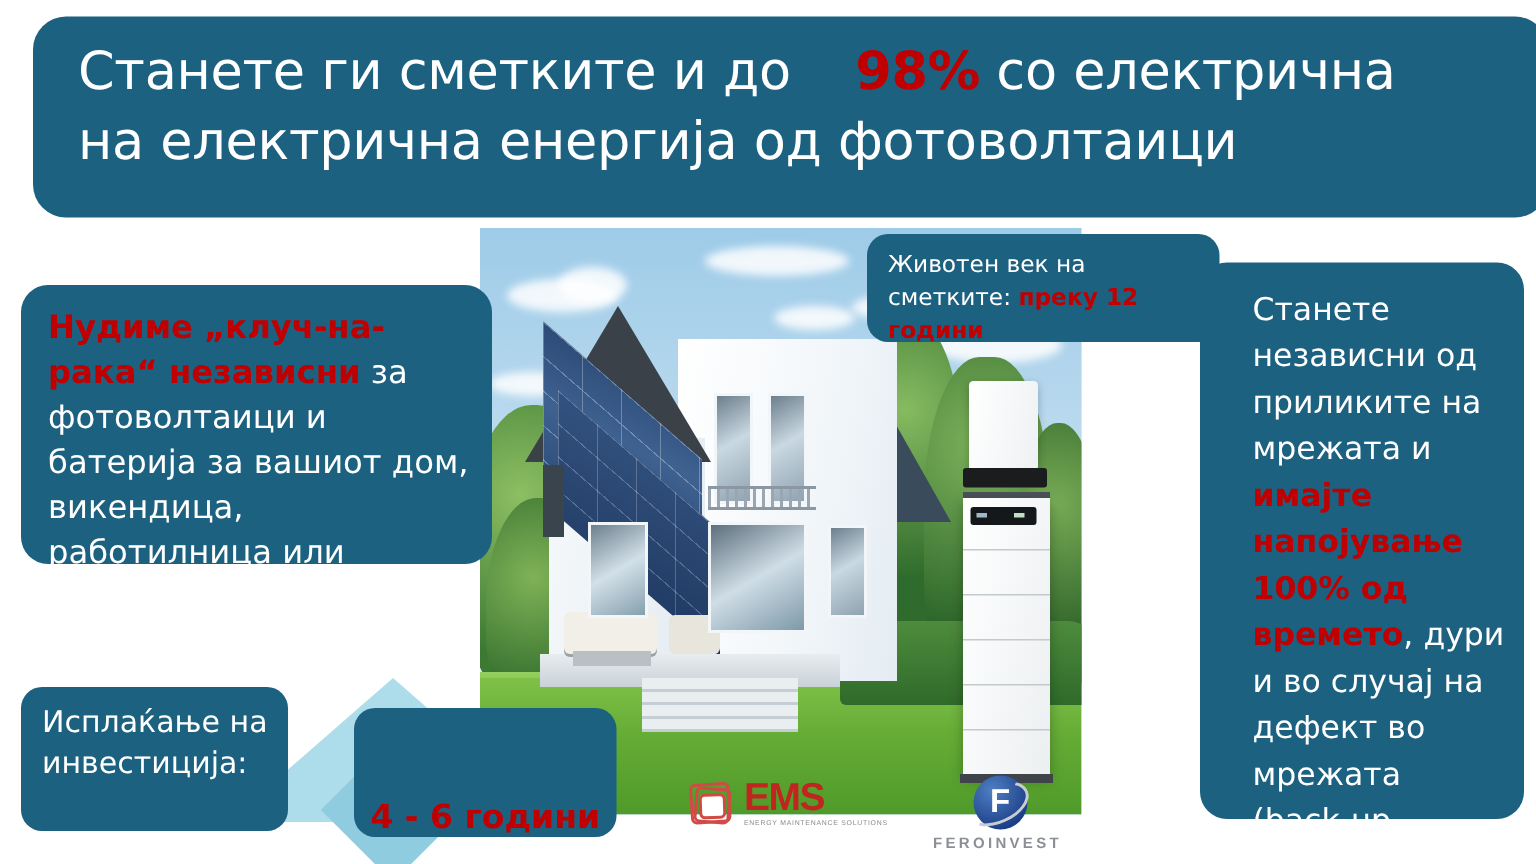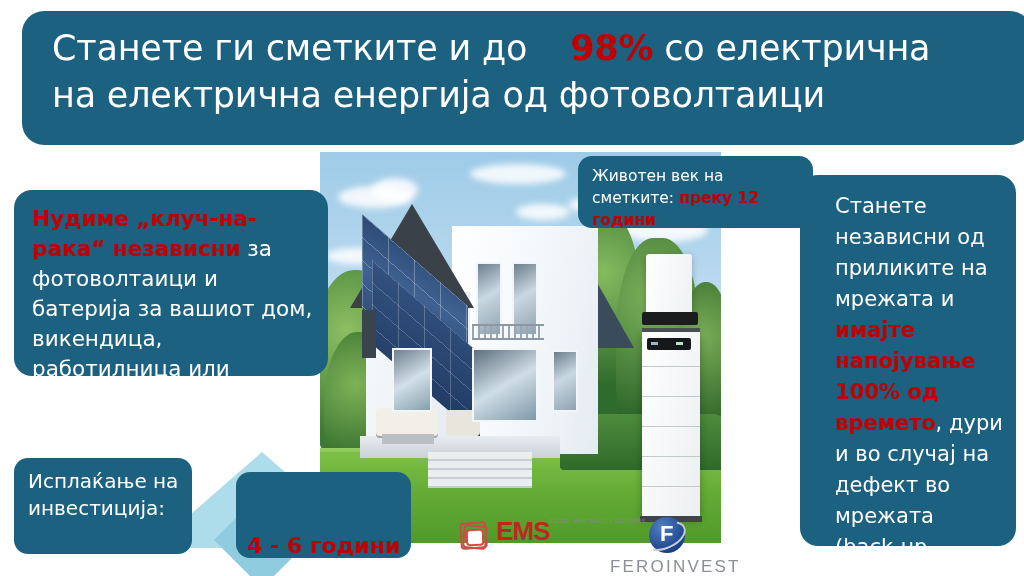--- a/index.html
+++ b/index.html
@@ -149,36 +149,36 @@
   .bold-red { color:var(--red); font-weight:700; }
 
   
   .logos { position:absolute; left:450px; top:512px; width:280px; height:62px; }
   .ems { position:absolute; left:8px; top:6px; display:flex; align-items:flex-start; }
   .ems-mark { position:relative; width:34px; height:34px; margin-right:4px; margin-top:2px; }
   .ems-mark i { position:absolute; border:2px solid #d24a45; border-radius:4px; display:block; }
   .m1 { left:2px;  top:2px;  width:27px; height:27px; transform:rotate(-4deg); }
   .m2 { left:5px;  top:5px;  width:24px; height:24px; transform:rotate(5deg); }
   .m3 { left:8px;  top:9px;  width:18px; height:17px; transform:rotate(-2deg); background:#fff; }
-  .ems-txt { display:flex; }
+  .ems-txt { display:flex; flex-direction:column; }
   .ems-name { font-size:26px; font-weight:800; color:#c0251f; letter-spacing:-1px; line-height:27px;
               font-family:"Liberation Sans",sans-serif; }
   .ems-sub { font-size:4.6px; color:#8a8a8a; letter-spacing:.5px; margin-top:1px;
              font-family:"Liberation Sans",sans-serif; }
 
   .feroin { position:absolute; left:160px; top:2px; width:110px; text-align:center; }
   .fi-mark { position:relative; width:44px; height:44px; margin:0 auto; }
   .fi-circle { position:absolute; left:6px; top:3px; width:36px; height:36px; border-radius:50%;
                background:radial-gradient(circle at 35% 28%, #4f7fc4, #1b3f86 75%); }
   .fi-swoosh { position:absolute; left:0px; top:9px; width:44px; height:26px; border-radius:50%;
                border:2px solid #c8ccd2; border-top-color:transparent; border-left-color:transparent;
                transform:rotate(-24deg); }
   .fi-f { position:absolute; left:17px; top:9px; color:#fff; font-size:22px; font-weight:800;
           font-family:"Liberation Sans",sans-serif; line-height:22px; }
-  .fi-name { font-size:17px; letter-spacing:2.2px; color:#8c9096; font-weight:400; margin-top:-1px;
+  .fi-name { font-size:10px; letter-spacing:2.2px; color:#8c9096; font-weight:700; margin-top:-1px;
              font-family:"Liberation Sans",sans-serif; }
 </style>
 </head>
 <body>
 
 <div class="slide">
 
   <div class="header">
     <div class="line"><span>Станете ги сметките и до </span><span class="hl-red">98%</span><span> со електрична</span></div>
     <div class="line">на електрична енергија од фотоволтаици</div>

